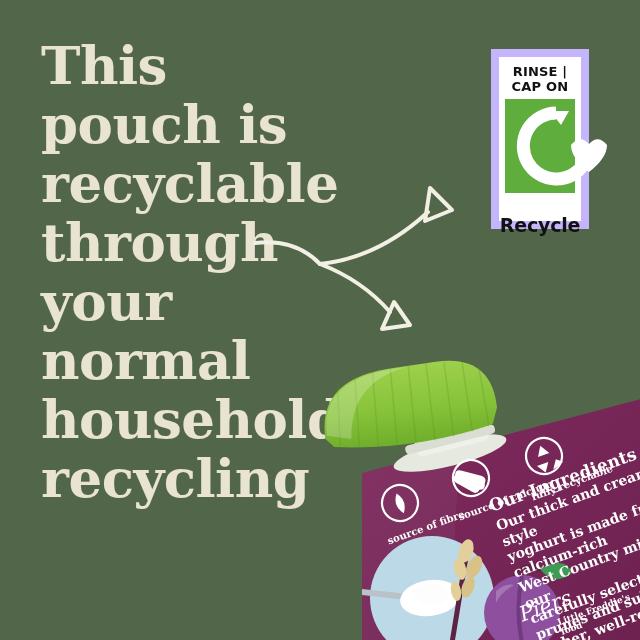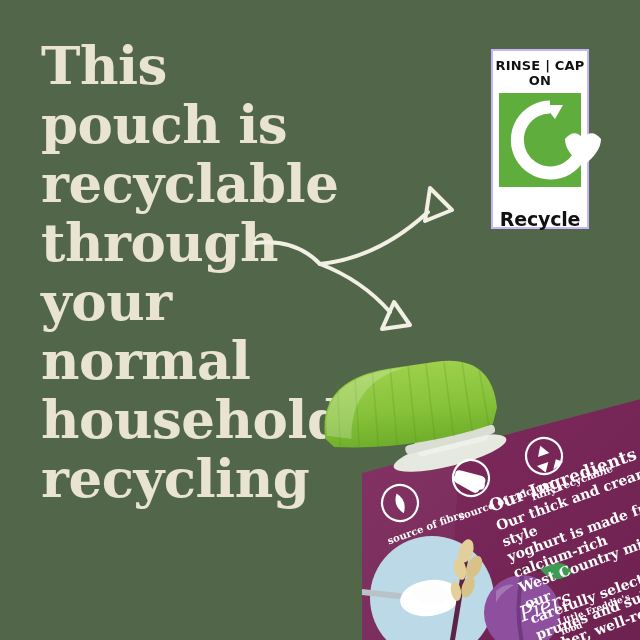--- a/index.html
+++ b/index.html
@@ -46,21 +46,21 @@
   }
 
   
   #recycle-label {
     position: absolute;
     left: 491px;
     top: 49px;
     width: 98px;
     height: 180px;
     background: #ffffff;
-    border: 2px solid #c4b5fd;
+    border: 8px solid #c4b5fd;
     box-sizing: border-box;
     display: flex;
     flex-direction: column;
     align-items: stretch;
   }
   #label-top-text {
     text-align: center;
     color: #111111;
     font-family: "DejaVu Sans", "Liberation Sans", sans-serif;
     font-weight: 700;

